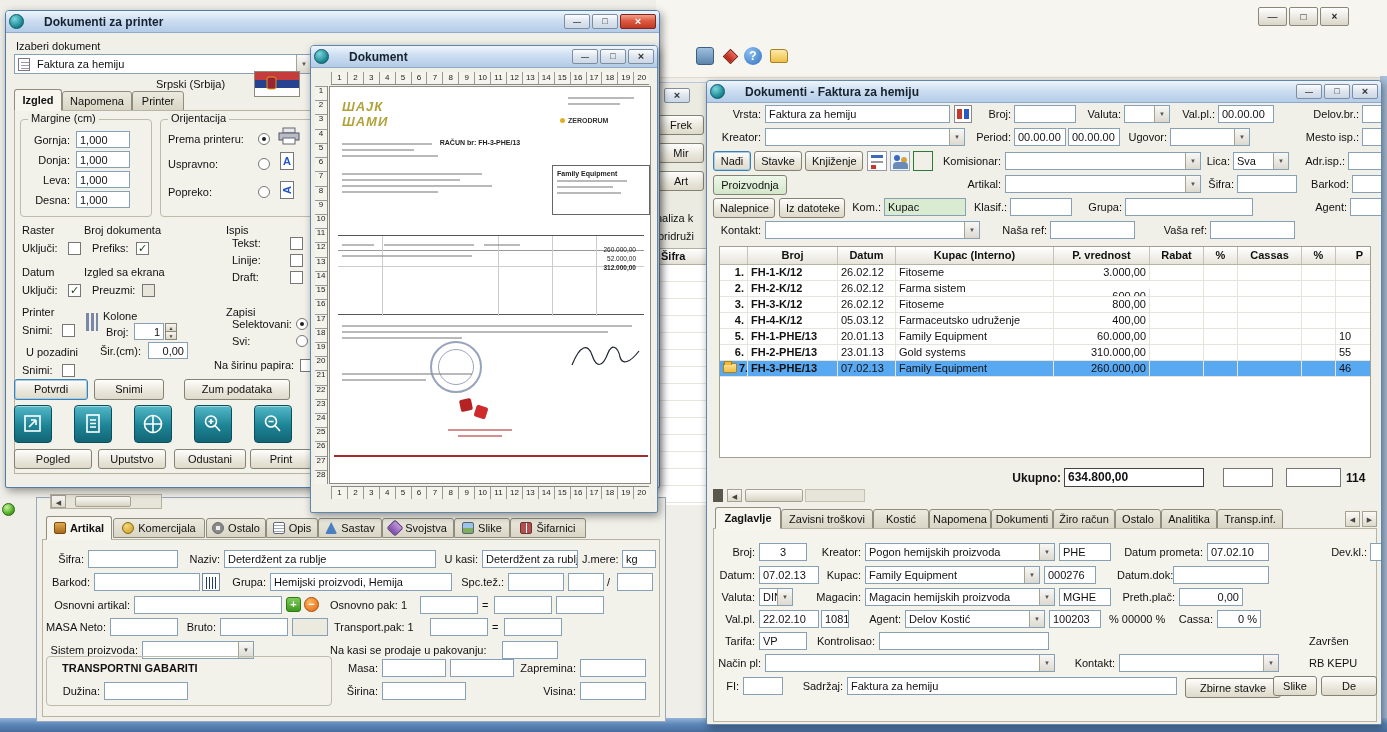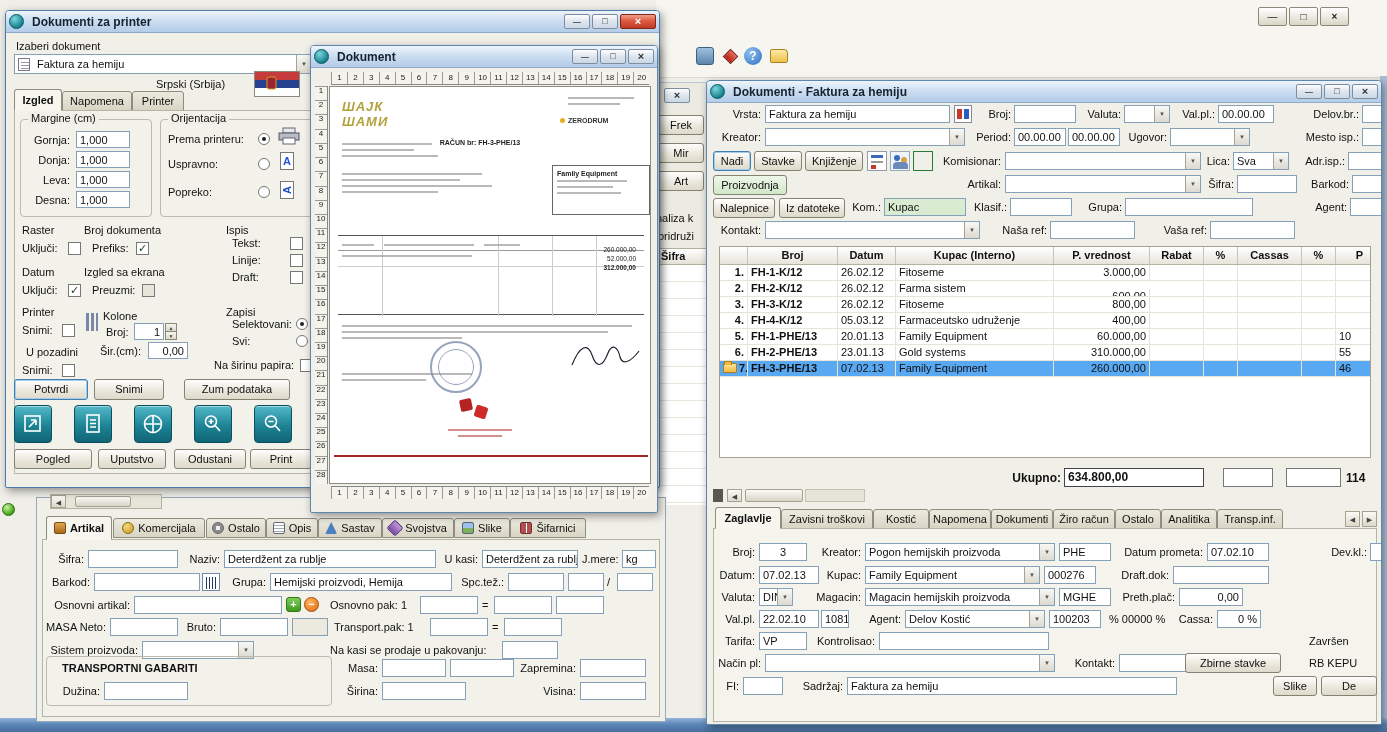--- a/index.html
+++ b/index.html
@@ -18,21 +18,21 @@
 .btn{position:absolute;height:20px;background:linear-gradient(#fefefd,#e9e6da 60%,#dedacb);border:1px solid #848272;border-radius:3px;font-size:11px;text-align:center;line-height:18px;padding:0 6px;white-space:nowrap;overflow:hidden;color:#111}
 .btn.grn{background:linear-gradient(#eef7ea,#d2e7c9)}
 .btn.def{border:1px solid #3c7fb1;box-shadow:inset 0 0 0 1px #a8cce8}
 .chk{position:absolute;width:13px;height:13px;background:#fff;border:1px solid #777;font-size:11px;line-height:11px;text-align:center;color:#143d14}
 .chk.on::after{content:"✓"}
 .rad{position:absolute;width:12px;height:12px;background:#fff;border:1px solid #777;border-radius:50%}
 .rad.on::after{content:"";position:absolute;left:3px;top:3px;width:4px;height:4px;background:#222;border-radius:50%}
 .grp{position:absolute;border:1px solid #bdbbab;border-radius:4px}
 .gtitle{position:absolute;background:#f0efe8;padding:0 3px;font-size:11px;white-space:nowrap;height:13px;line-height:13px}
 .win{position:absolute;background:#f0efe8;border:1px solid #5f87ad;border-radius:4px 4px 2px 2px;box-shadow:2px 3px 9px rgba(0,0,0,.4)}
-.tbar{position:absolute;left:0;top:0;right:0;height:22px;display:flex;align-items:center;gap:8px;padding:0 3px;background:linear-gradient(#eef5fc,#cadcf0 50%,#b4cce8);border-bottom:1px solid #8fabc9;border-radius:3px 3px 0 0;font-weight:bold;font-size:12px;color:#16222e}
+.tbar{position:absolute;left:0;top:0;right:0;height:22px;display:flex;align-items:center;gap:20px;padding:0 3px;background:linear-gradient(#eef5fc,#cadcf0 50%,#b4cce8);border-bottom:1px solid #8fabc9;border-radius:3px 3px 0 0;font-weight:bold;font-size:12px;color:#16222e}
 .wbtns{margin-left:auto;display:flex;gap:2px}
 .wbtn{width:26px;height:15px;border:1px solid #7e8ea0;border-radius:2px;background:linear-gradient(#fdfdfe,#dde5ee 50%,#ccd8e6);font-size:9px;line-height:13px;text-align:center;color:#333}
 .wbtn.mi::after{content:"—";font-size:8px}
 .wbtn.ma::after{content:"□"}
 .wbtn.xg::after{content:"×";font-weight:bold;font-size:11px}
 .wbtn.red{background:linear-gradient(#f1a08b,#dd5a41 45%,#bf3a24);border-color:#7e2718;color:#fff;width:36px}
 .wbtn2{width:29px;height:19px;border:1px solid #8a8878;background:linear-gradient(#fff,#d9d5c7);border-radius:2px;font-size:10px;line-height:17px;text-align:center;color:#222}
 .wbtn2.mi::after{content:"—"}.wbtn2.ma::after{content:"□"}.wbtn2.xg::after{content:"×";font-weight:bold}
 .appicon{width:15px;height:15px;border-radius:50%;background:radial-gradient(circle at 35% 30%,#7bd6de,#17838e 70%,#0c5a62);border:1px solid #0c5a62;flex:none}
 .tab{position:absolute;height:20px;border:1px solid #8f8d7e;border-radius:3px 3px 0 0;background:linear-gradient(#eceadf,#d9d5c5);font-size:11px;white-space:nowrap;display:flex;align-items:center;justify-content:center;gap:4px;padding:0 7px}
@@ -445,21 +445,21 @@
     <div class="lbl r" style="left:410px;top:462px;width:86px">Datum prometa:</div>
     <div class="inp" style="left:500px;top:462px;width:62px">07.02.10</div>
     <div class="lbl r" style="left:616px;top:462px;width:44px">Dev.kl.:</div>
     <div class="inp" style="left:663px;top:462px;width:20px"></div>
 
     <div class="lbl r" style="left:8px;top:485px;width:40px">Datum:</div>
     <div class="inp" style="left:52px;top:485px;width:60px">07.02.13</div>
     <div class="lbl r" style="left:106px;top:485px;width:48px">Kupac:</div>
     <div class="combo" style="left:158px;top:485px;width:175px"><span>Family Equipment</span><span class="dd"></span></div>
     <div class="inp" style="left:337px;top:485px;width:52px">000276</div>
-    <div class="lbl r" style="left:410px;top:485px;width:52px">Draft.dok:</div>
+    <div class="lbl r" style="left:410px;top:485px;width:52px">Datum.dok:</div>
     <div class="inp" style="left:466px;top:485px;width:96px"></div>
 
     <div class="lbl r" style="left:8px;top:507px;width:40px">Valuta:</div>
     <div class="combo" style="left:52px;top:507px;width:34px"><span>DIN</span><span class="dd"></span></div>
     <div class="lbl r" style="left:106px;top:507px;width:48px">Magacin:</div>
     <div class="combo" style="left:158px;top:507px;width:190px"><span>Magacin hemijskih proizvoda</span><span class="dd"></span></div>
     <div class="inp" style="left:352px;top:507px;width:52px">MGHE</div>
     <div class="lbl r" style="left:408px;top:507px;width:60px">Preth.plač:</div>
     <div class="inp rt" style="left:472px;top:507px;width:64px">0,00</div>
 
@@ -486,21 +486,21 @@
     <div class="lbl r" style="left:362px;top:573px;width:46px">Kontakt:</div>
     <div class="combo" style="left:412px;top:573px;width:160px">
         <span class="dd"></span>
       </div>
     <div class="lbl" style="left:602px;top:573px">RB KEPU</div>
 
     <div class="lbl r" style="left:8px;top:596px;width:24px">FI:</div>
     <div class="inp" style="left:36px;top:596px;width:40px"></div>
     <div class="lbl r" style="left:88px;top:596px;width:48px">Sadržaj:</div>
     <div class="inp" style="left:140px;top:596px;width:330px">Faktura za hemiju</div>
-    <div class="btn" style="left:478px;top:572px;width:96px">Zbirne stavke</div>
+    <div class="btn" style="left:478px;top:597px;width:96px">Zbirne stavke</div>
     <div class="btn" style="left:566px;top:595px;width:44px">Slike</div>
     <div class="btn" style="left:614px;top:595px;width:56px">De</div>
   </div>
 
   <div class="win" style="left:5px;top:10px;width:655px;height:478px;border-color:#4f7bab">
     <div class="tbar">
       <span class="appicon"></span>
       <span>Dokumenti za printer</span>
       <span class="wbtns">
           <span class="wbtn mi"></span>

